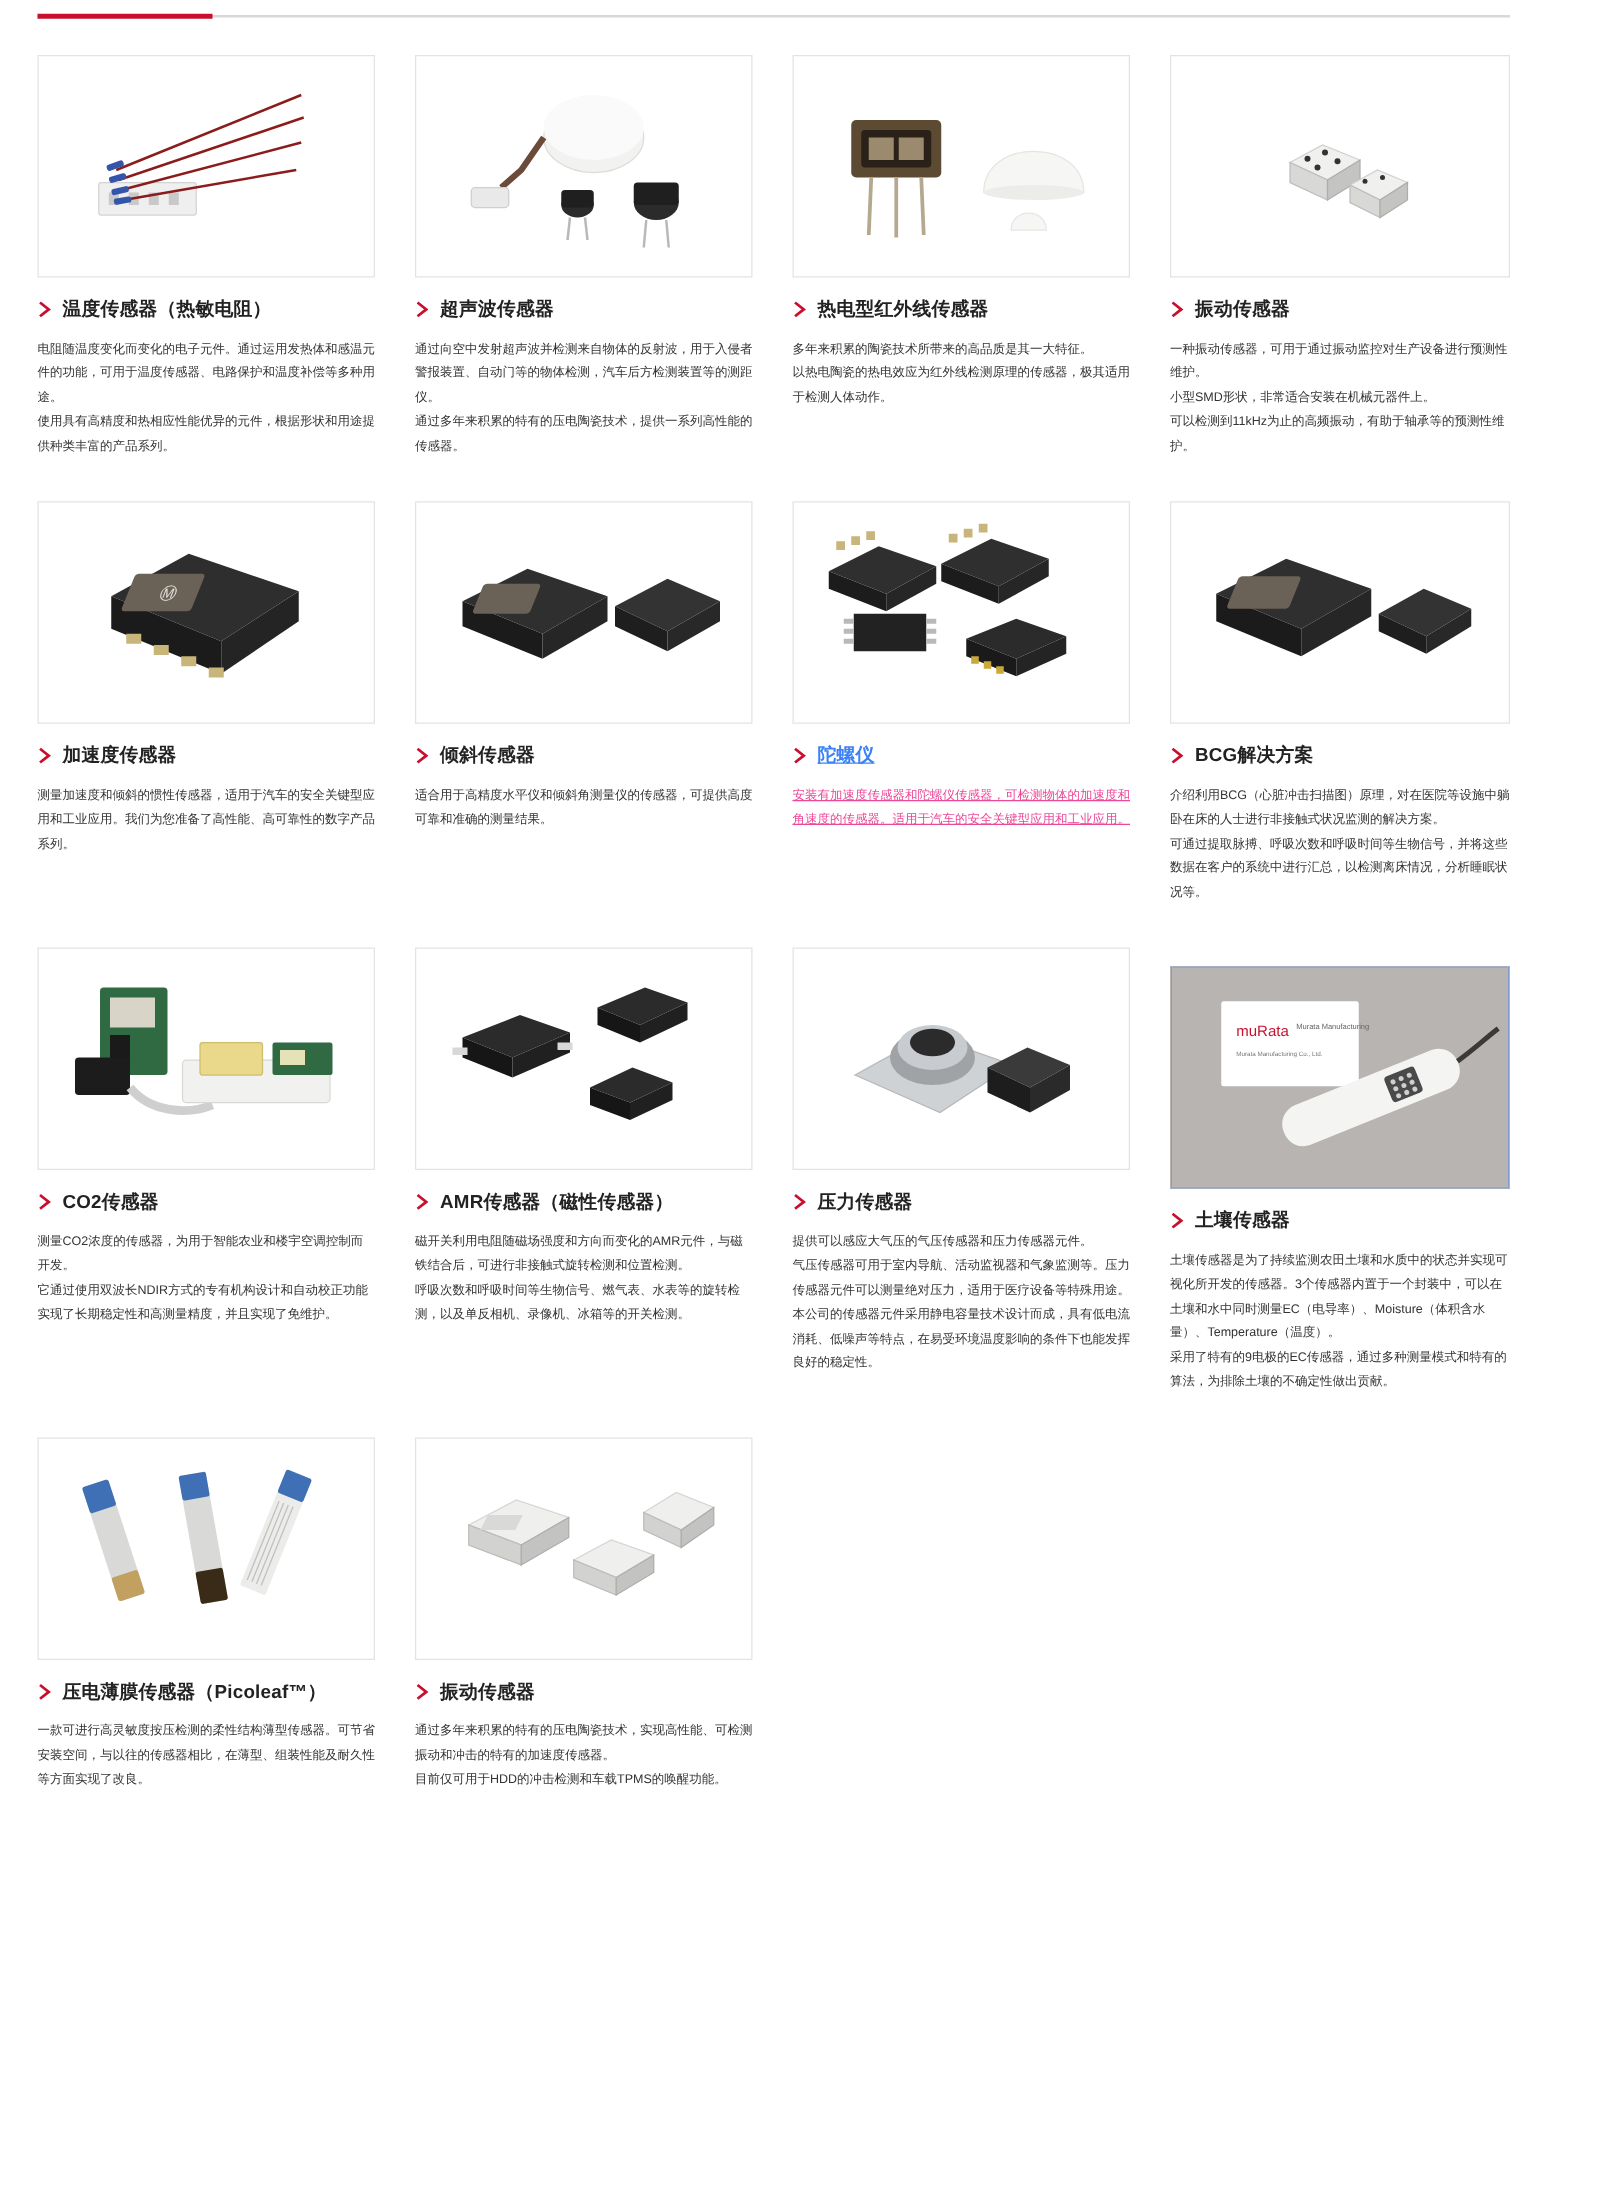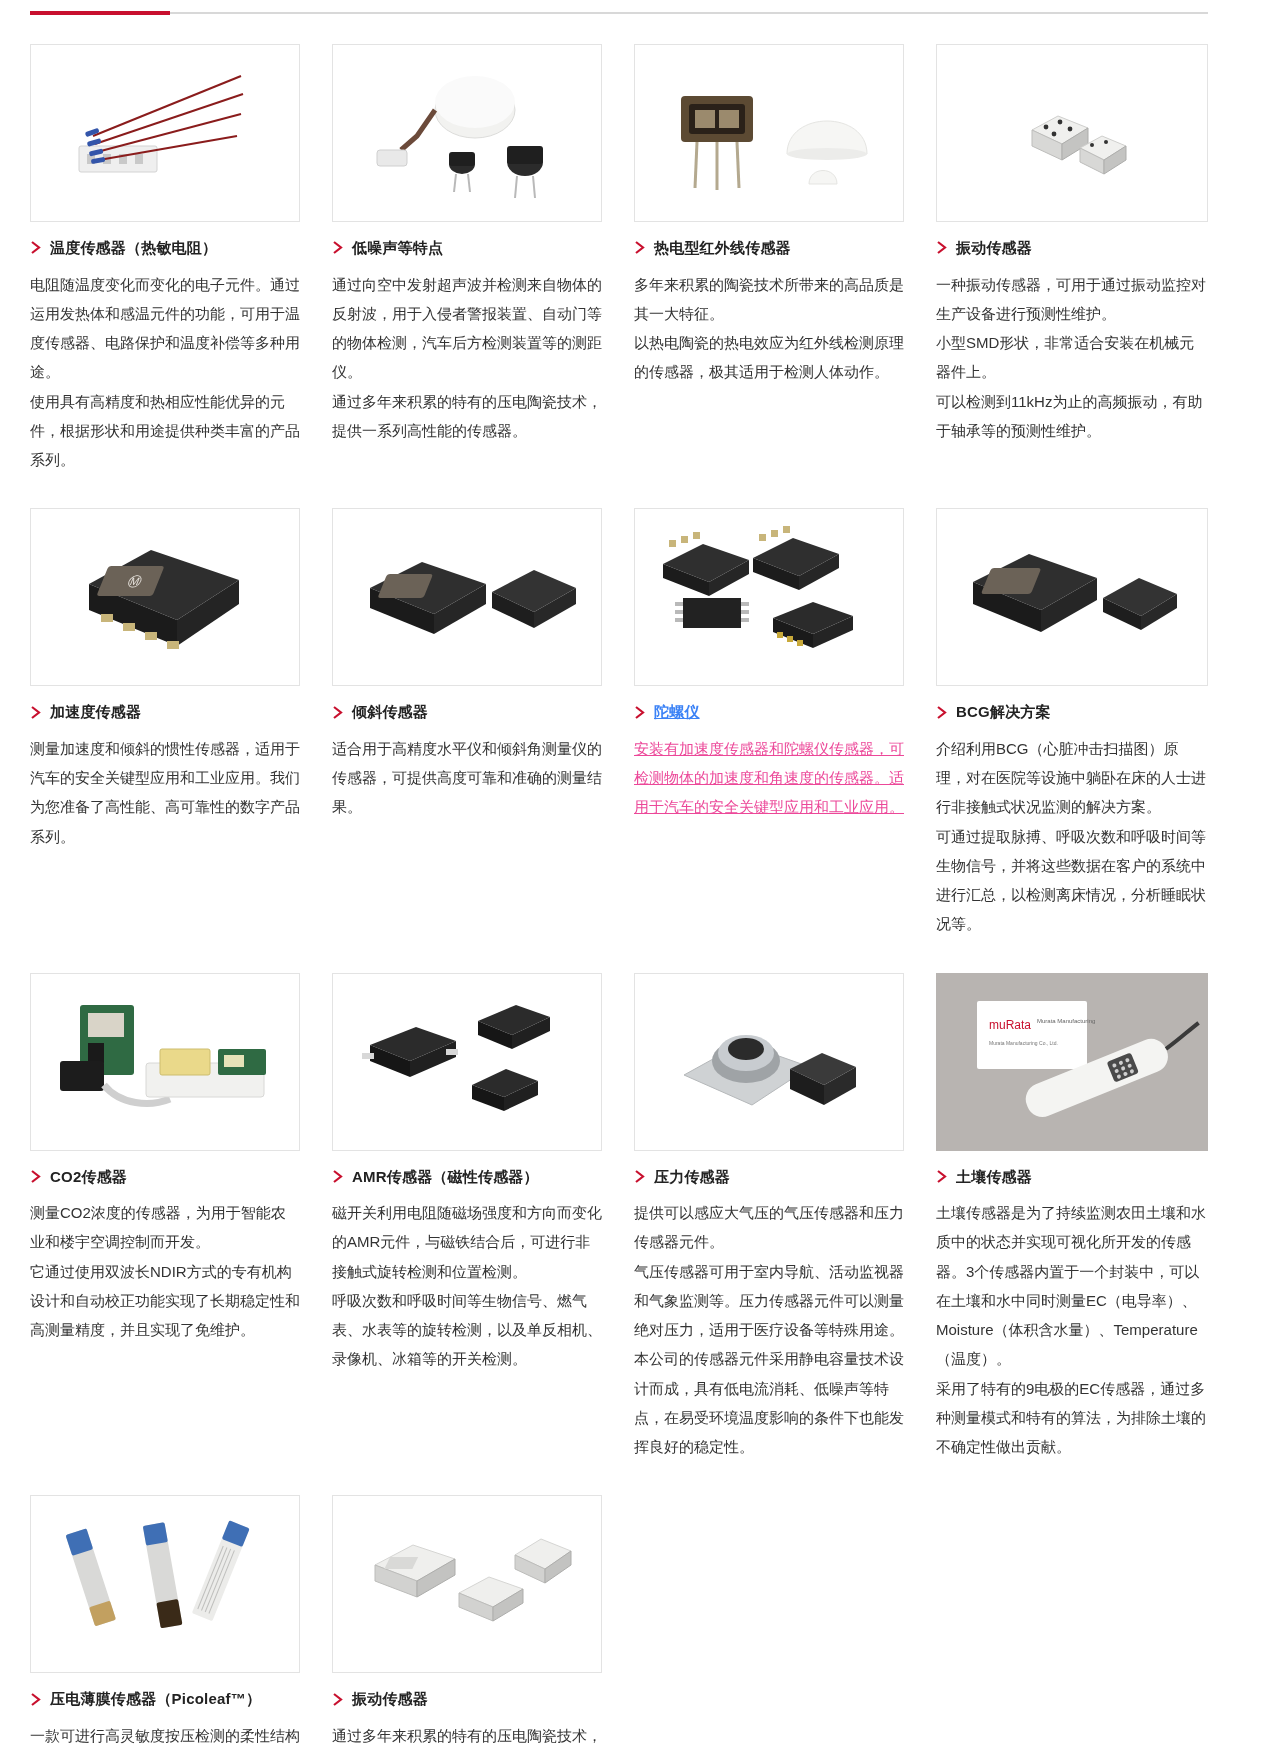--- a/index.html
+++ b/index.html
@@ -50,20 +50,21 @@
     border: 1px solid #e3e3e3;
     background: #ffffff;
     display: flex;
     align-items: center;
     justify-content: center;
     overflow: hidden;
   }
   .thumb.dark {
     background: #3b82f6;
     border-color: #b8b4b1;
+    margin-top: 15px;
   }
   .thumb svg { display: block; }
   .card-head {
     display: flex;
     align-items: center;
     gap: 8px;
     margin: 16px 0 12px 0;
   }
   .chev {
     flex: 0 0 auto;
@@ -78,21 +79,21 @@
     font-weight: bold;
     color: #222222;
     line-height: 1.3;
     letter-spacing: 0.2px;
   }
   .title.link {
     color: #3b82f6;
     text-decoration: underline;
   }
   .desc {
-    font-size: 15px;
+    font-size: 10px;
     line-height: 1.95;
     color: #333333;
   }
   .desc p { margin: 0; }
   .desc.link-text p {
     color: #ec4899;
     text-decoration: underline;
   }
 </style>
 </head>
@@ -162,21 +163,21 @@
               <path d="M111 116 L113 134"></path>
             </g>
         </svg>
       </div>
       <div class="card-head">
         <span class="chev">
           <svg width="10" height="13" viewBox="0 0 10 13">
               <path d="M1 1 L8 6.5 L1 12" fill="none" stroke="#c8102e" stroke-width="2.2"></path>
             </svg>
         </span>
-        <span class="title">低噪声等特点</span>
+        <span class="title">超声波传感器</span>
       </div>
       <div class="desc">
         <p>通过向空中发射超声波并检测来自物体的反射波，用于入侵者警报装置、自动门等的物体检测，汽车后方检测装置等的测距仪。</p>
         <p>通过多年来积累的特有的压电陶瓷技术，提供一系列高性能的传感器。</p>
       </div>
     </div>
 
     <div class="card">
       <div class="thumb">
         <svg width="220" height="150" viewBox="0 0 220 150">

